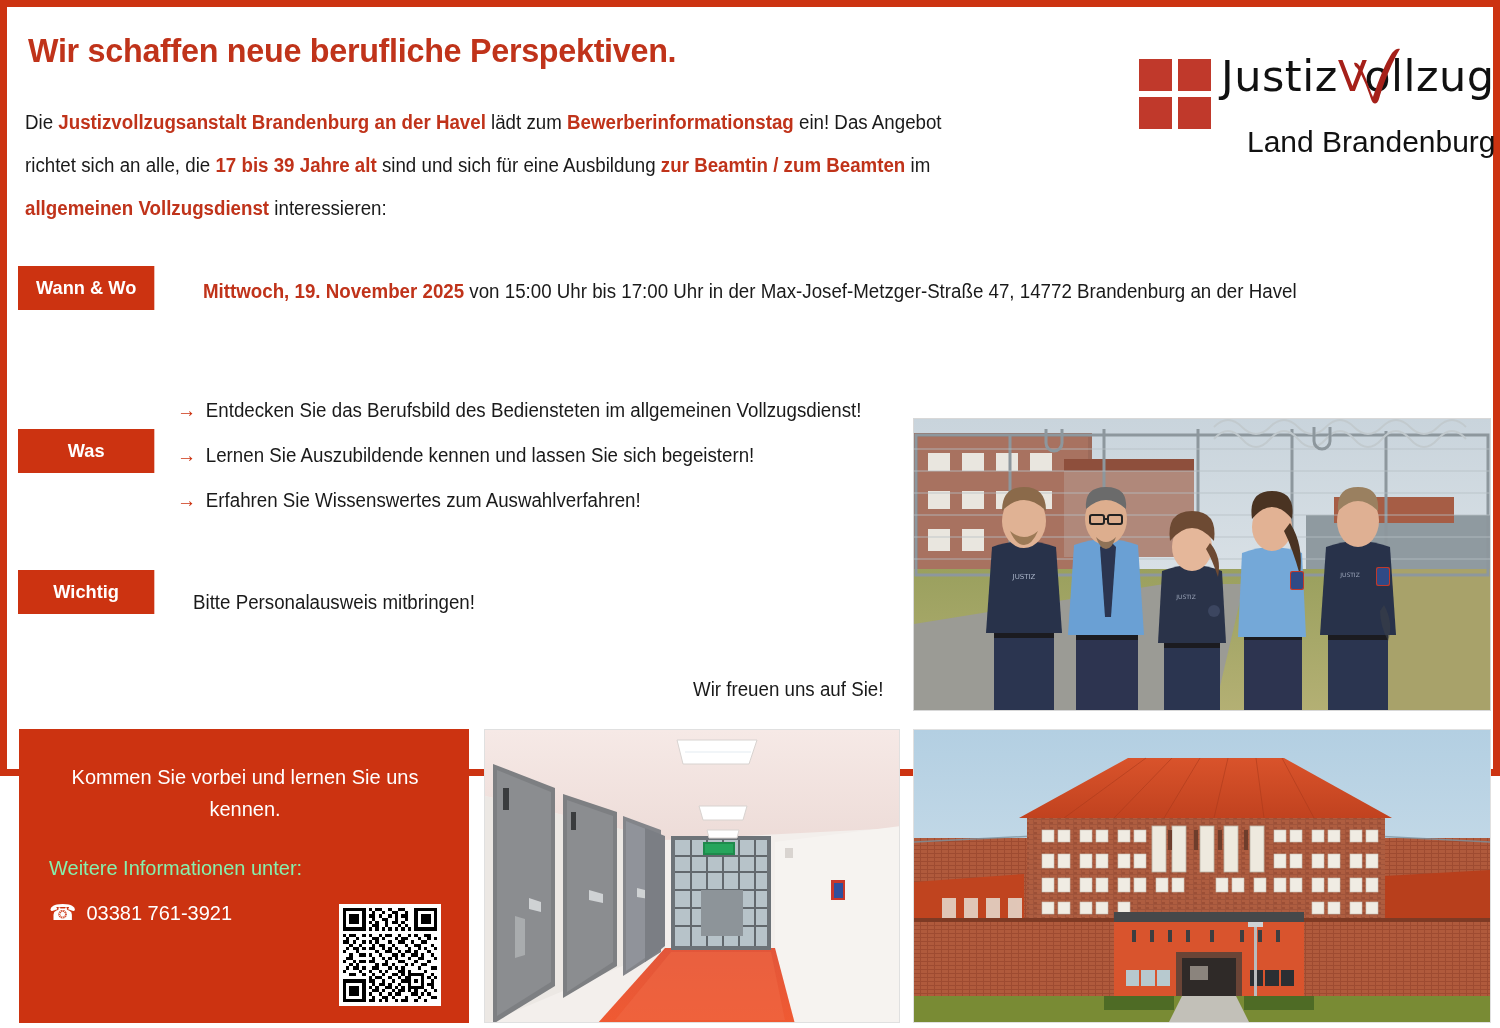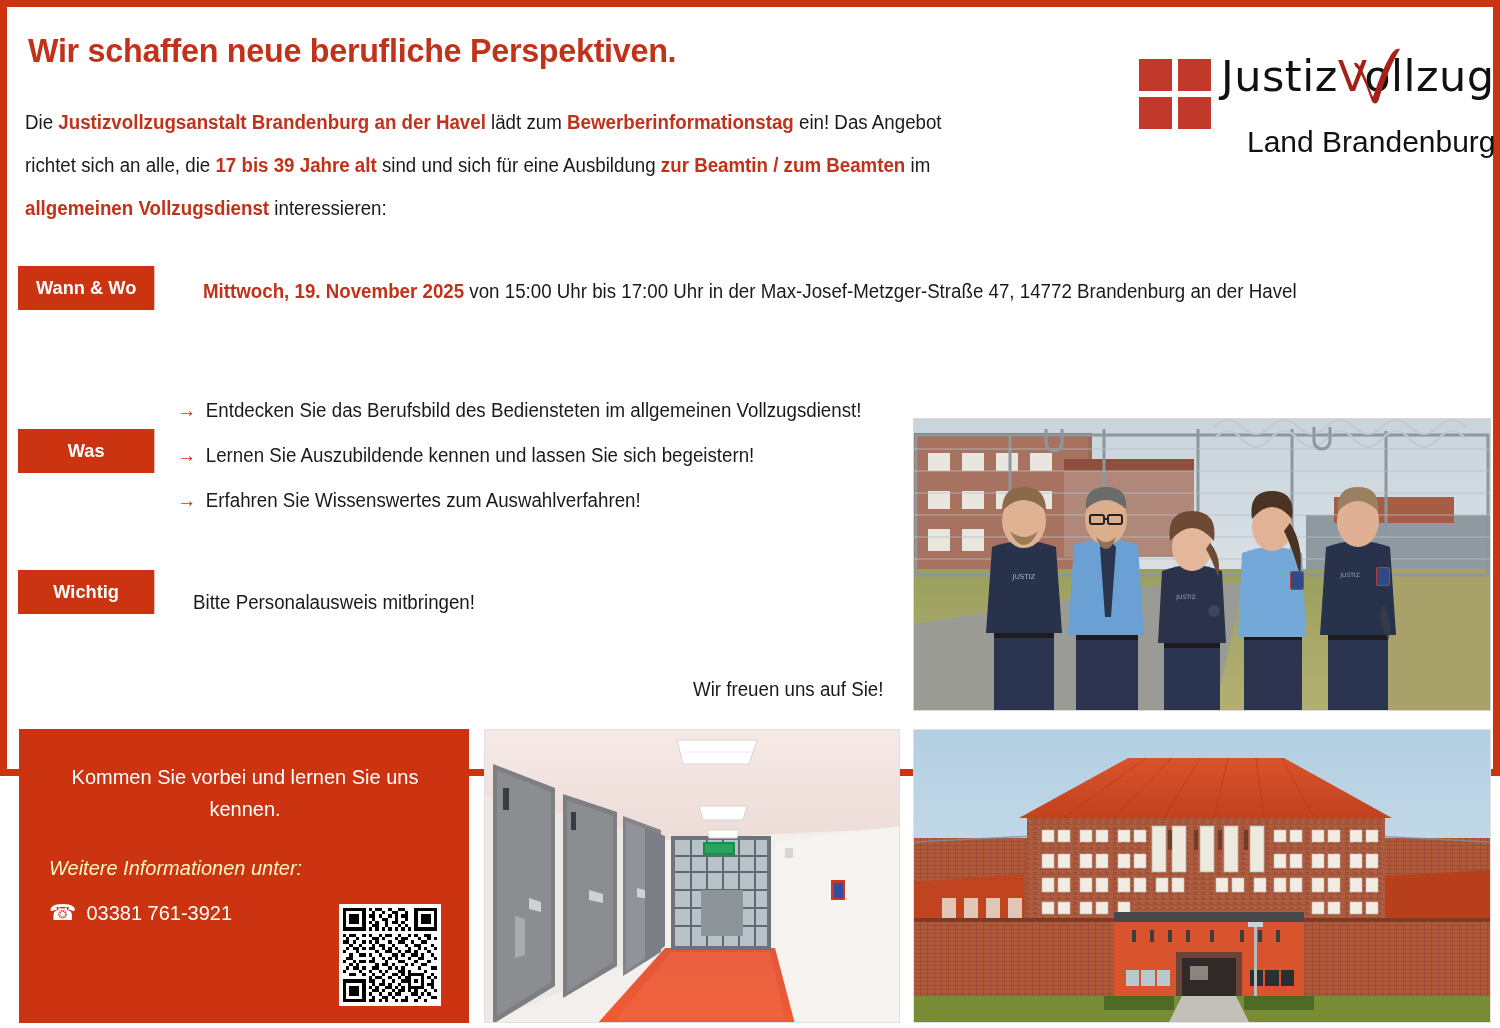--- a/index.html
+++ b/index.html
@@ -102,21 +102,21 @@
   
   .cta-panel{
     position:absolute;left:12px;top:722px;width:450px;height:294px;
     background:#cc3311;color:#fff;box-sizing:border-box;padding-left:15px;
   }
   .cta-head{
     position:absolute;left:30px;top:32px;width:392px;
     text-align:center;font-size:20px;line-height:32px;color:#fff;
   }
   .cta-info{
-    position:absolute;left:30px;top:128px;font-size:20px;color:#fef9c3;font-style:italic;
+    position:absolute;left:30px;top:128px;font-size:20px;color:#86efac;
   }
   .cta-phone{
     position:absolute;left:30px;top:171px;font-size:20px;color:#fff;
     display:flex;align-items:center;
   }
   .cta-phone .ph{font-size:22px;margin-right:10px;}
   .qr{
     position:absolute;left:332px;top:897px;width:102px;height:102px;
     background:#fff;padding:4px;box-sizing:border-box;
   }

